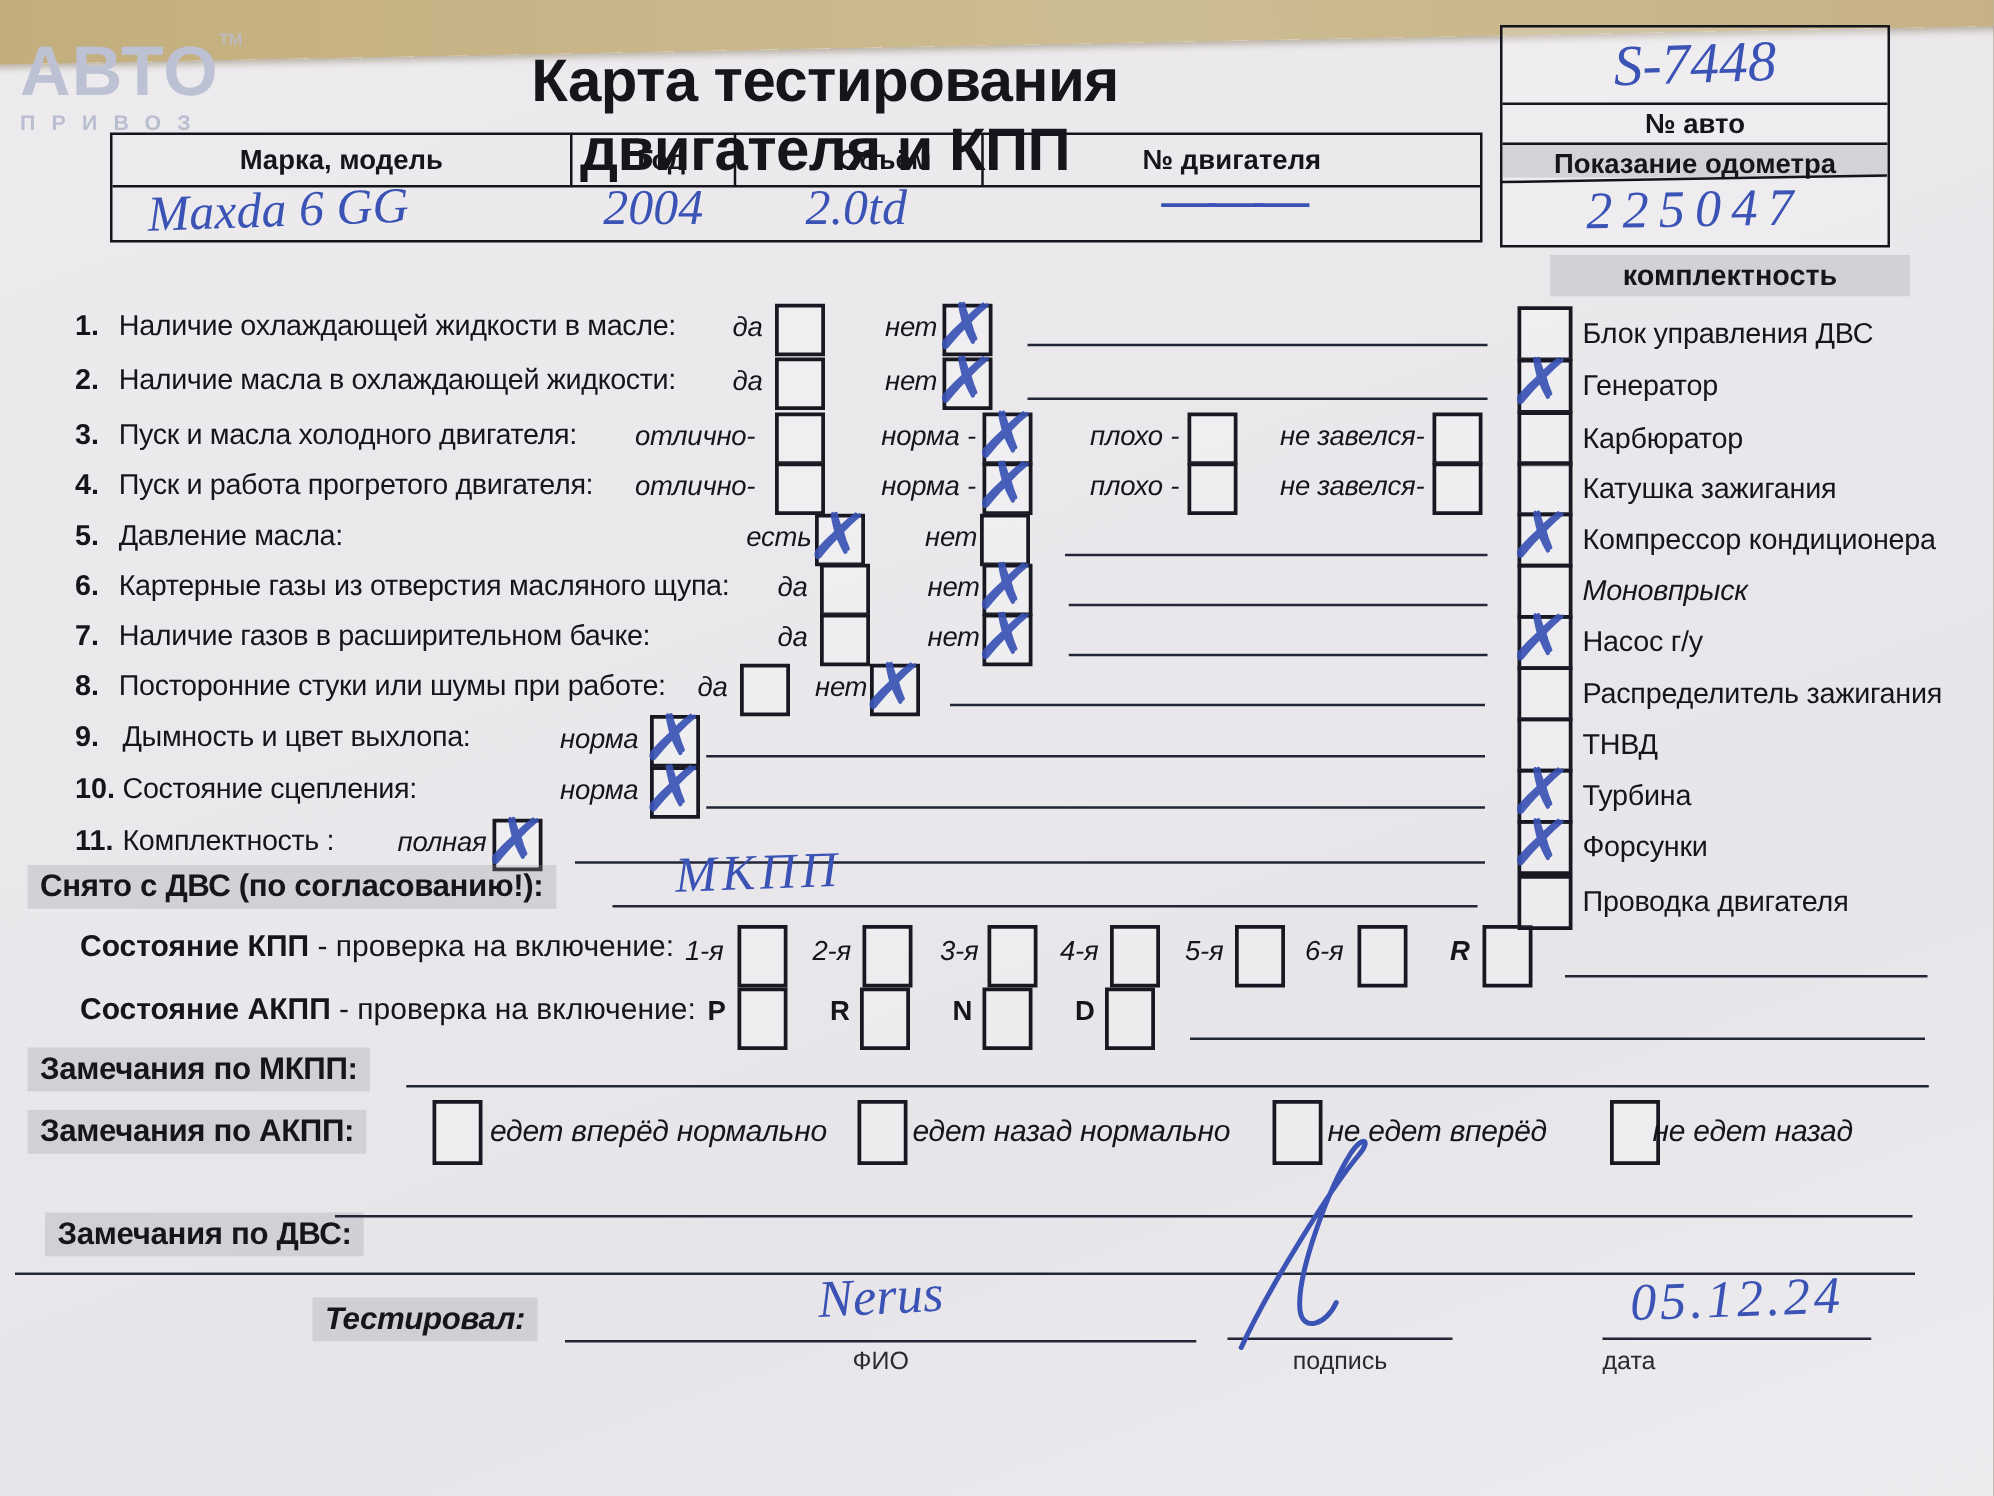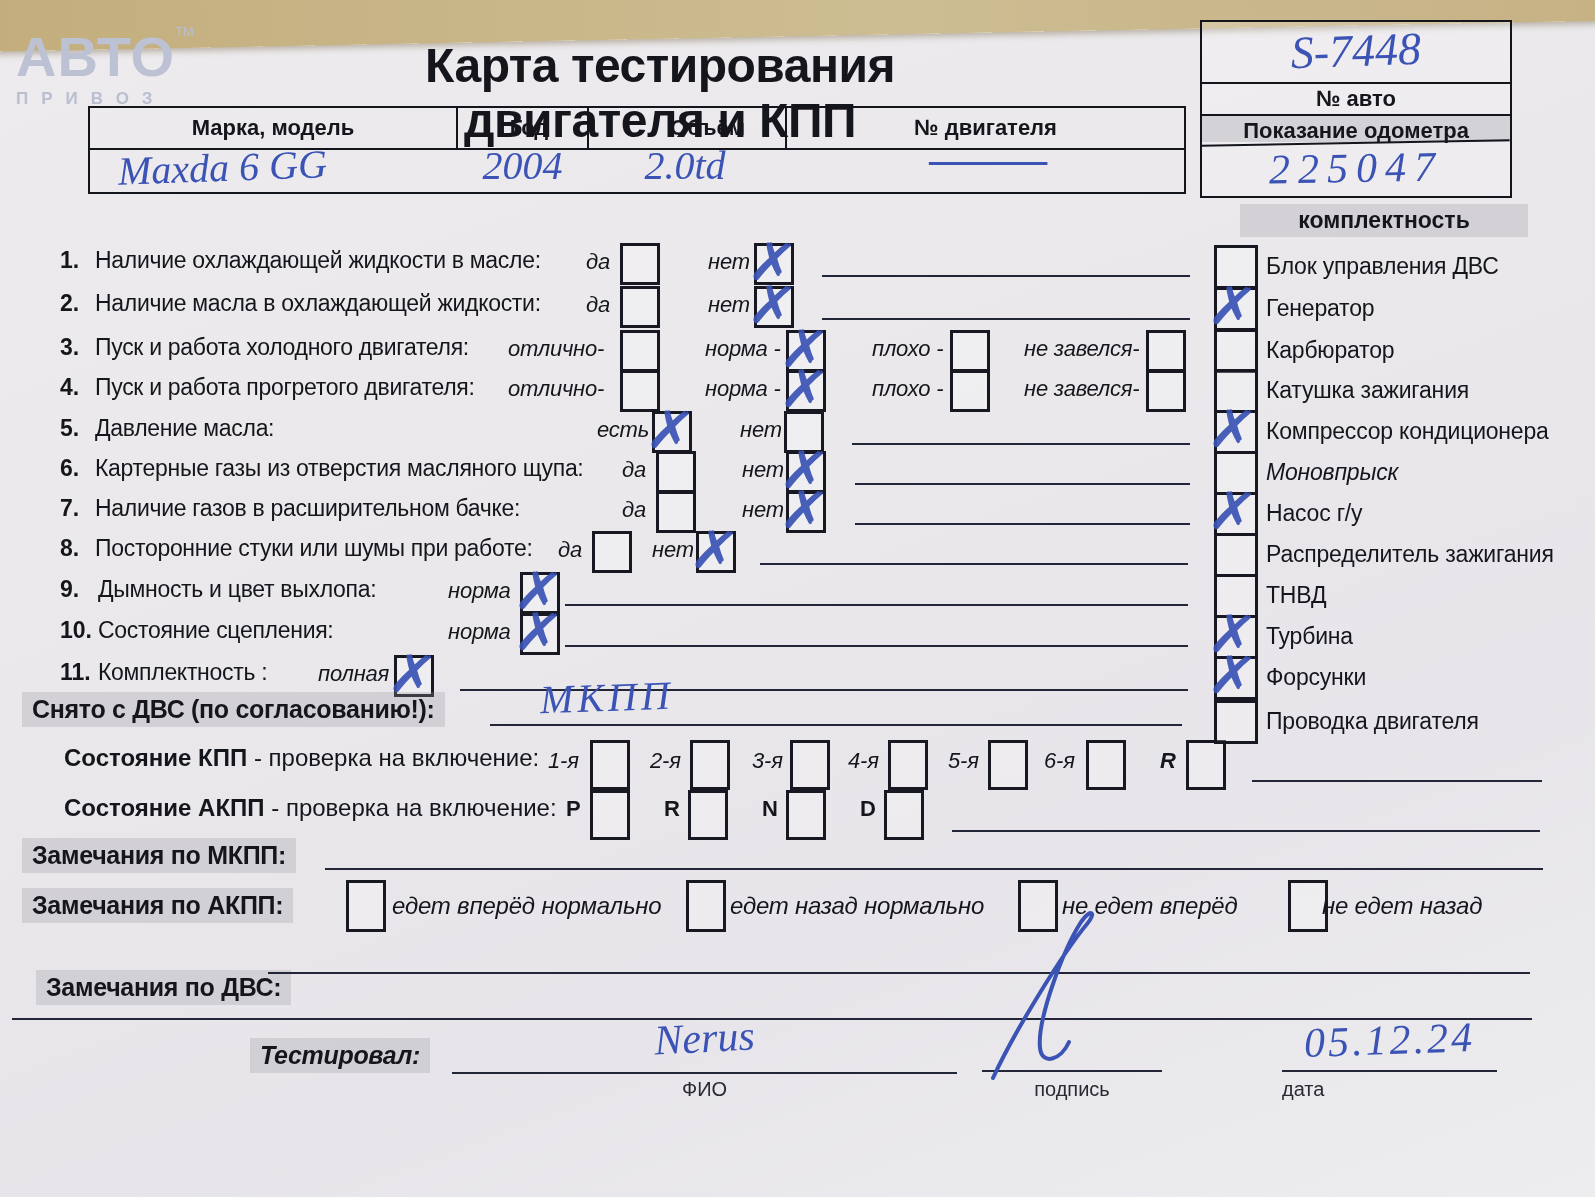--- a/index.html
+++ b/index.html
@@ -86,21 +86,21 @@
     <span class="lbl" style="left:95px;top:4px;">Наличие масла в охлаждающей жидкости:</span>
     <span class="q" style="left:586px;top:6px;">да</span>
     <span class="cb" style="left:620px;top:0;"></span>
     <span class="q" style="left:708px;top:6px;">нет</span>
     <span class="cb checked" style="left:754px;top:0;"></span>
     <span class="ln" style="left:822px;top:32px;width:368px;"></span>
   </div>
 
   <div class="r" style="top:330px;">
     <span class="num" style="left:60px;top:4px;">3.</span>
-    <span class="lbl" style="left:95px;top:4px;">Пуск и работа холодного двигателя:</span>
+    <span class="lbl" style="left:95px;top:4px;">Пуск и масла холодного двигателя:</span>
     <span class="q" style="left:508px;top:6px;">отлично-</span>
     <span class="cb" style="left:620px;top:0;"></span>
     <span class="q" style="left:705px;top:6px;">норма -</span>
     <span class="cb checked" style="left:786px;top:0;"></span>
     <span class="q" style="left:872px;top:6px;">плохо -</span>
     <span class="cb" style="left:950px;top:0;"></span>
     <span class="q" style="left:1024px;top:6px;">не завелся-</span>
     <span class="cb" style="left:1146px;top:0;"></span>
   </div>
 

